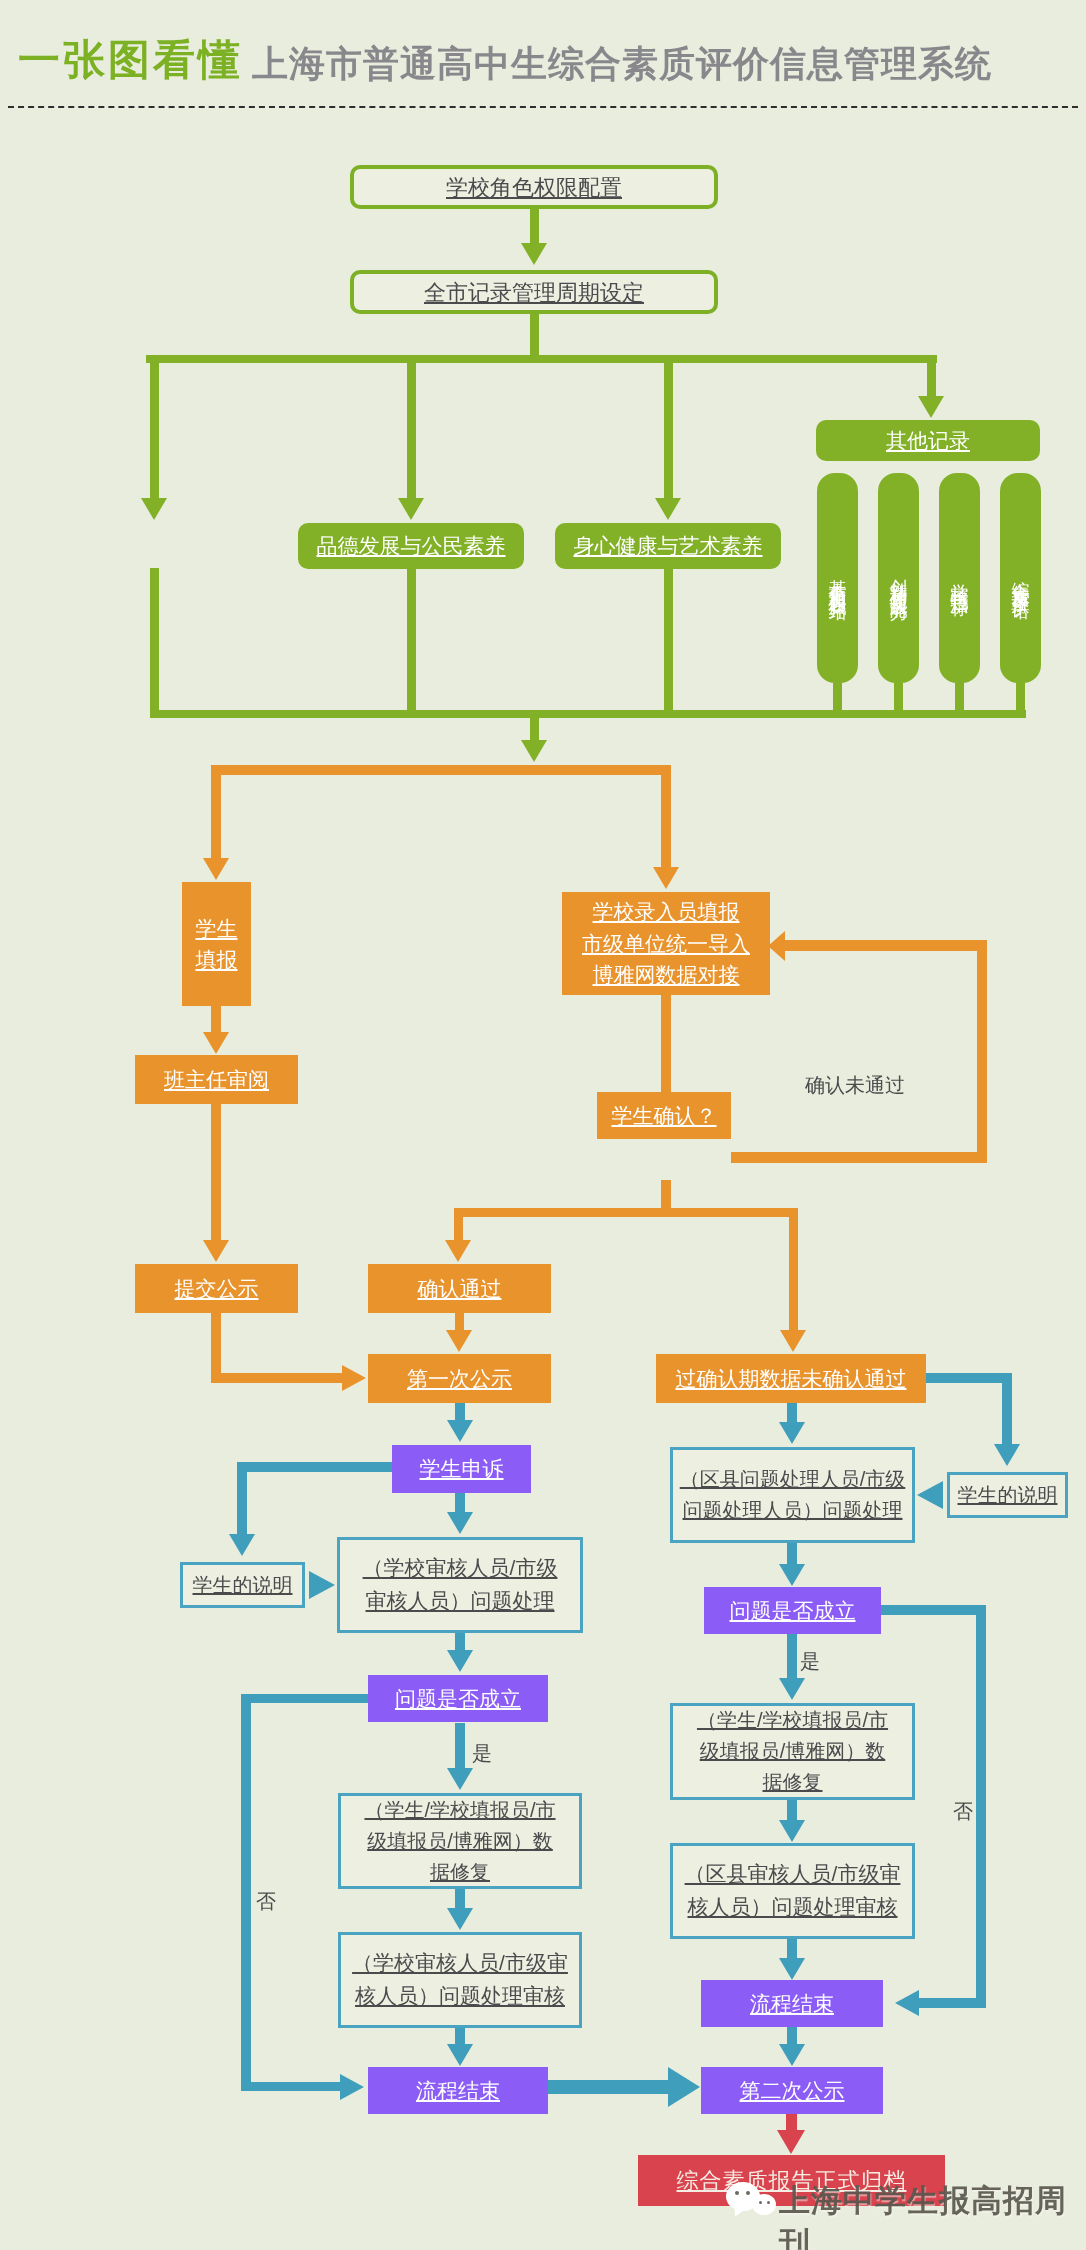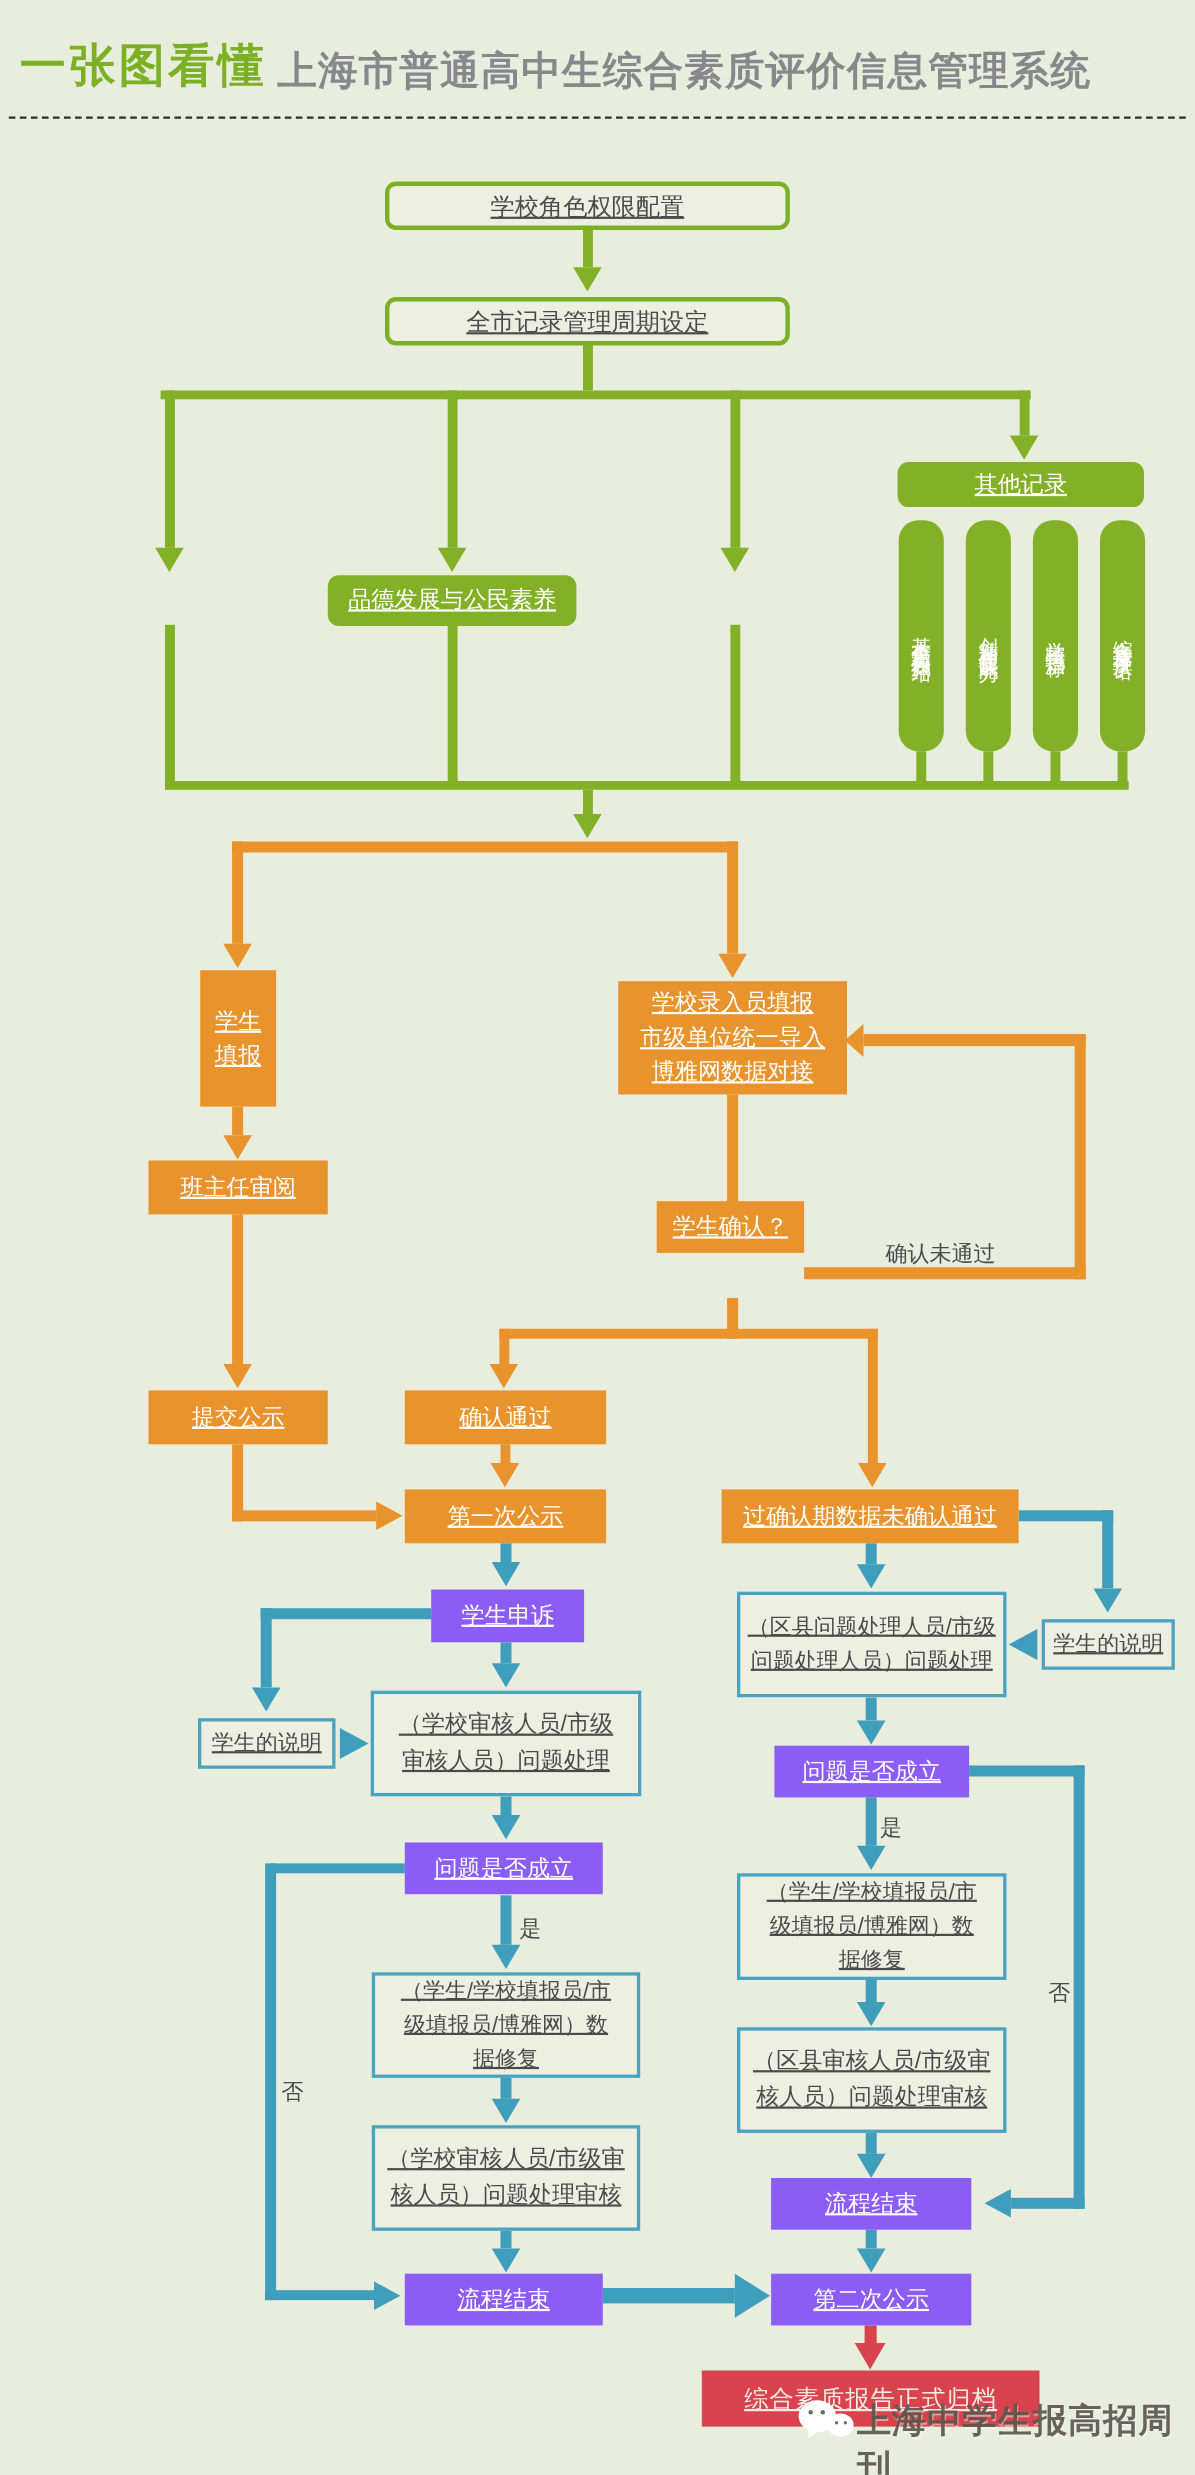--- a/index.html
+++ b/index.html
@@ -148,34 +148,35 @@
   <div class="hd h-bd" style="left:779px;top:1958px"></div>
   <div class="ln b" style="left:787px;top:2027px;width:10px;height:17px"></div>
   <div class="hd h-bd" style="left:779px;top:2044px"></div>
 
   <div class="ln r" style="left:786px;top:2114px;width:11px;height:16px"></div>
   <div class="hd h-rd" style="left:777px;top:2130px"></div>
 
   <div class="box g-outline" style="left:350px;top:165px;width:368px;height:44px">学校角色权限配置</div>
   <div class="box g-outline" style="left:350px;top:270px;width:368px;height:44px">全市记录管理周期设定</div>
   <div class="box g-fill" style="left:298px;top:523px;width:226px;height:46px">品德发展与公民素养</div>
+  <div class="box g-fill" style="left:555px;top:523px;width:226px;height:46px">身心健康与艺术素养</div>
   <div class="box g-fill" style="left:816px;top:420px;width:224px;height:41px">其他记录</div>
   <div class="pill" style="left:817px;top:473px;width:41px;height:210px">基本信息和自我介绍</div>
   <div class="pill" style="left:878px;top:473px;width:41px;height:210px">创新精神与实践能力</div>
   <div class="pill" style="left:939px;top:473px;width:41px;height:210px">学校特色指标</div>
   <div class="pill" style="left:1000px;top:473px;width:41px;height:210px">综合素质评价承诺</div>
 
   <div class="box o-fill" style="left:182px;top:882px;width:69px;height:124px">学生
 填报</div>
   <div class="box o-fill" style="left:135px;top:1055px;width:163px;height:49px">班主任审阅</div>
   <div class="box o-fill" style="left:562px;top:892px;width:208px;height:103px">学校录入员填报
 市级单位统一导入
 博雅网数据对接</div>
   <div class="box o-fill" style="left:597px;top:1092px;width:134px;height:47px">学生确认？</div>
-  <div class="lbl" style="left:805px;top:1126px">确认未通过</div>
+  <div class="lbl" style="left:805px;top:1072px">确认未通过</div>
   <div class="box o-fill" style="left:135px;top:1264px;width:163px;height:49px">提交公示</div>
   <div class="box o-fill" style="left:368px;top:1264px;width:183px;height:49px">确认通过</div>
   <div class="box o-fill" style="left:368px;top:1354px;width:183px;height:49px">第一次公示</div>
   <div class="box o-fill" style="left:656px;top:1354px;width:270px;height:49px">过确认期数据未确认通过</div>
 
   <div class="box b-fill" style="left:392px;top:1445px;width:139px;height:48px">学生申诉</div>
   <div class="box b-outline" style="left:180px;top:1562px;width:125px;height:46px">学生的说明</div>
   <div class="box b-outline" style="left:337px;top:1537px;width:246px;height:96px;font-size:21px">（学校审核人员/市级
 审核人员）问题处理</div>
   <div class="box b-fill" style="left:368px;top:1675px;width:180px;height:47px">问题是否成立</div>

